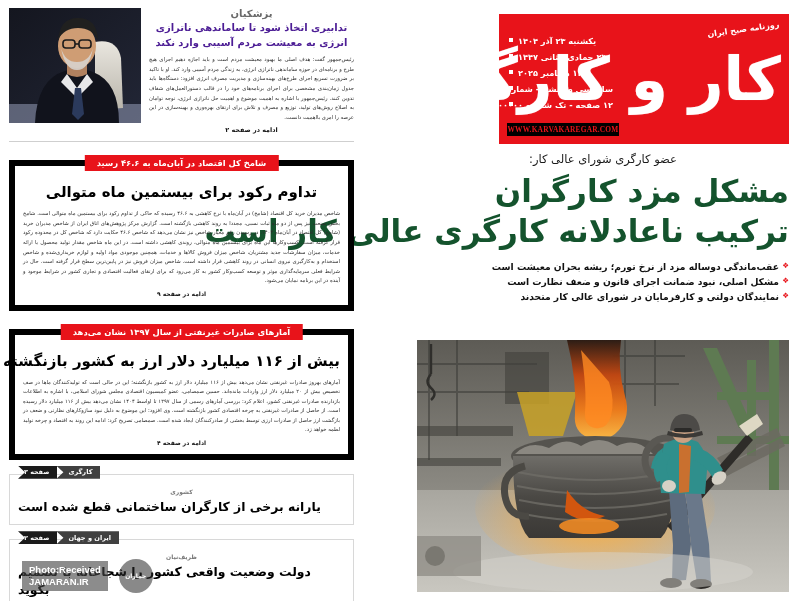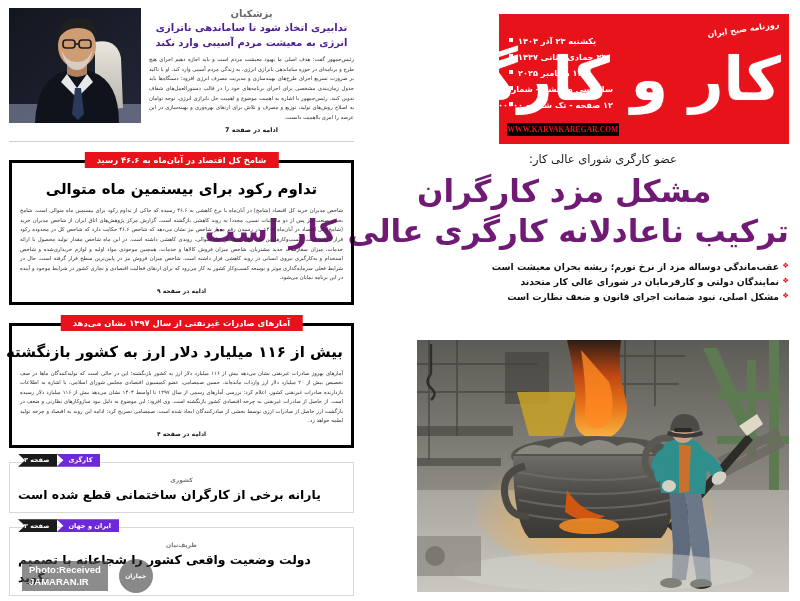--- a/index.html
+++ b/index.html
@@ -44,21 +44,21 @@
     letter-spacing:.2px; font-family:"Liberation Serif",serif;
   }
 
   
   .lead { position:absolute; top:152px; right:11px; width:372px; }
   .lead-kicker {
     text-align:center; font-size:11.5px; font-weight:normal; color:#1a1a1a;
     margin-bottom:6px; letter-spacing:0;
   }
   .lead-h1 {
-    text-align:left; font-size:31px; font-weight:bold; color:#701a75;
+    text-align:right; font-size:31px; font-weight:bold; color:#14532d;
     line-height:1.28; letter-spacing:-.5px; white-space:nowrap;
   }
   .lead-bullets { margin-top:9px; padding-left:2px; }
   .lead-bullets li {
     list-style:none; text-align:right; font-size:9.2px; font-weight:bold; color:#111;
     line-height:1.62; white-space:nowrap; padding-right:10px; position:relative;
   }
   .lead-bullets li::before {
     content:"\2756"; position:absolute; right:0; top:0; color:#e8131a; font-size:7.5px;
   }
@@ -88,21 +88,21 @@
   .ts-more {
     margin-top:4px; text-align:center; font-size:6.4px; font-weight:bold; color:#111;
   }
   .ts-photo {
     width:132px; height:115px; overflow:hidden; background:#10131f; flex:0 0 132px;
   }
   .ts-photo svg { display:block; width:100%; height:100%; }
   .divider { height:1px; background:#cfcfcf; margin:7px 0 0; }
 
   
-  .art-box { border:3px solid #000000; padding:16px 8px 8px; position:relative; margin-top:18px; }
+  .art-box { border:6px solid #000000; padding:16px 8px 8px; position:relative; margin-top:18px; }
   .art-banner {
     position:absolute; top:-11px; right:50%; transform:translateX(50%);
     background:#e8131a; color:#fff; font-size:8.4px; font-weight:bold;
     padding:3px 12px; white-space:nowrap;
   }
   .art-head {
     text-align:center; font-size:15px; font-weight:bold; color:#000; line-height:1.4;
     white-space:nowrap;
   }
   .art-body {
@@ -110,21 +110,21 @@
   }
   .art-more { margin-top:4px; text-align:center; font-size:6px; font-weight:bold; color:#111; }
 
   
   .brief { border:1px solid #d8d8d8; margin-top:14px; padding:13px 8px 9px; position:relative; }
   .badge-wrap {
     position:absolute; top:-9px; left:8px; display:flex; flex-direction:row; height:13px;
     align-items:stretch;
   }
   .badge-cat {
-    background:#6d28d9; color:#fff; font-size:6.6px; font-weight:bold;
+    background:#404040; color:#fff; font-size:6.6px; font-weight:bold;
     padding:0 8px 0 12px; display:flex; align-items:center; white-space:nowrap;
     clip-path:polygon(0 0, 100% 0, 100% 100%, 0 100%, 7px 50%);
   }
   .badge-page {
     background:#1b1b1b; color:#fff; font-size:6.4px; font-weight:bold;
     padding:0 8px 0 6px; display:flex; align-items:center; white-space:nowrap;
     margin-right:-1px;
     clip-path:polygon(0 0, 100% 0, 100% 100%, 0 100%, 7px 50%);
   }
   .brief-kicker { text-align:center; font-size:6px; color:#777; font-weight:bold; margin-bottom:3px; }
@@ -165,22 +165,22 @@
     <div class="mast-url">WWW.KARVAKAREGAR.COM</div>
 
   </div>
 
   <div class="lead">
     <div class="lead-kicker">عضو کارگری شورای عالی کار:</div>
     <div class="lead-h1">مشکل مزد کارگران</div>
     <div class="lead-h1">ترکیب ناعادلانه کارگری عالی کار است</div>
     <ul class="lead-bullets">
       <li>عقب‌ماندگی دوساله مزد از نرخ تورم؛ ریشه بحران معیشت است</li>
+      <li>مشکل اصلی، نبود ضمانت اجرای قانون و ضعف نظارت است</li>
       <li>نمایندگان دولتی و کارفرمایان در شورای عالی کار متحدند</li>
-      <li>مشکل اصلی، نبود ضمانت اجرای قانون و ضعف نظارت است</li>
     </ul>
   </div>
 
   <div class="main-photo">
     <svg viewBox="0 0 372 252" preserveAspectRatio="xMidYMid slice">
       <defs>
         <linearGradient id="bgTop" x1="0" y1="0" x2="0" y2="1">
           <stop offset="0" stop-color="#5d5b55"></stop>
             <stop offset="1" stop-color="#8f8d86"></stop>
         </linearGradient>
@@ -336,21 +336,21 @@
             <rect x="54" y="32" width="12" height="8" rx="3"></rect>
             <rect x="70" y="32" width="12" height="8" rx="3"></rect>
             <path d="M66 36 h4"></path>
           </g>
         </svg>
       </div>
       <div class="top-text">
         <div class="ts-kicker">پزشکیان</div>
         <div class="ts-head">تدابیری اتخاذ شود تا ساماندهی ناترازی انرژی به معیشت مردم آسیبی وارد نکند</div>
         <div class="ts-body">رئیس‌جمهور گفت: هدف اصلی ما بهبود معیشت مردم است و باید اجازه دهیم اجرای هیچ طرح و برنامه‌ای در حوزه ساماندهی ناترازی انرژی، به زندگی مردم آسیبی وارد کند. او با تاکید بر ضرورت تسریع اجرای طرح‌های بهینه‌سازی و مدیریت مصرف انرژی افزود: دستگاه‌ها باید جدول زمان‌بندی مشخصی برای اجرای برنامه‌های خود را در قالب دستورالعمل‌های شفاف تدوین کنند. رئیس‌جمهور با اشاره به اهمیت موضوع و اهمیت حل ناترازی انرژی، توجه توامان به اصلاح روش‌های تولید، توزیع و مصرف و تلاش برای ارتقای بهره‌وری و بهینه‌سازی در این عرصه را امری بااهمیت دانست.</div>
-        <div class="ts-more">ادامه در صفحه 7</div>
+        <div class="ts-more">ادامه در صفحه ۲</div>
       </div>
     </div>
     <div class="divider"></div>
 
     <div class="art-box">
       <div class="art-banner">شامخ کل اقتصاد در آبان‌ماه به ۴۶.۶ رسید</div>
       <div class="art-head">تداوم رکود برای بیستمین ماه متوالی</div>
       <div class="art-body">شاخص مدیران خرید کل اقتصاد (شامخ) در آبان‌ماه با نرخ کاهشی به ۴۶.۶ رسیده که حاکی از تداوم رکود برای بیستمین ماه متوالی است. شامخ بخش صنعت نیز پس از دو ماه ثبات نسبی، مجددا به روند کاهشی بازگشته است. گزارش مرکز پژوهش‌های اتاق ایران از شاخص مدیران خرید (شامخ) کل اقتصاد در آبان‌ماه ۱۴۰۴، در رسیدن رقم معیار شاخص نیز نشان می‌دهد که شاخص ۴۶.۶ حکایت دارد که شاخص کل در محدوده رکود قرار گرفته است. کسب‌و‌کارها این ماه برای بیستمین ماه متوالی، روندی کاهشی داشته است. در این ماه شاخص مقدار تولید محصول یا ارائه خدمات، میزان سفارشات جدید مشتریان، شاخص میزان فروش کالاها و خدمات، همچنین موجودی مواد اولیه و لوازم خریداری‌شده و شاخص استخدام و به‌کارگیری نیروی انسانی در روند کاهشی قرار داشته است. شاخص میزان فروش نیز در پایین‌ترین سطح قرار گرفته است. حال در شرایط فعلی سرمایه‌گذاری موثر و توسعه کسب‌و‌کار کشور به کار می‌رود که برای ارتقای فعالیت اقتصادی و تجاری کشور در شرایط موجود و آینده در این برنامه نمایان می‌شود.</div>
       <div class="art-more">ادامه در صفحه ۹</div>
     </div>

